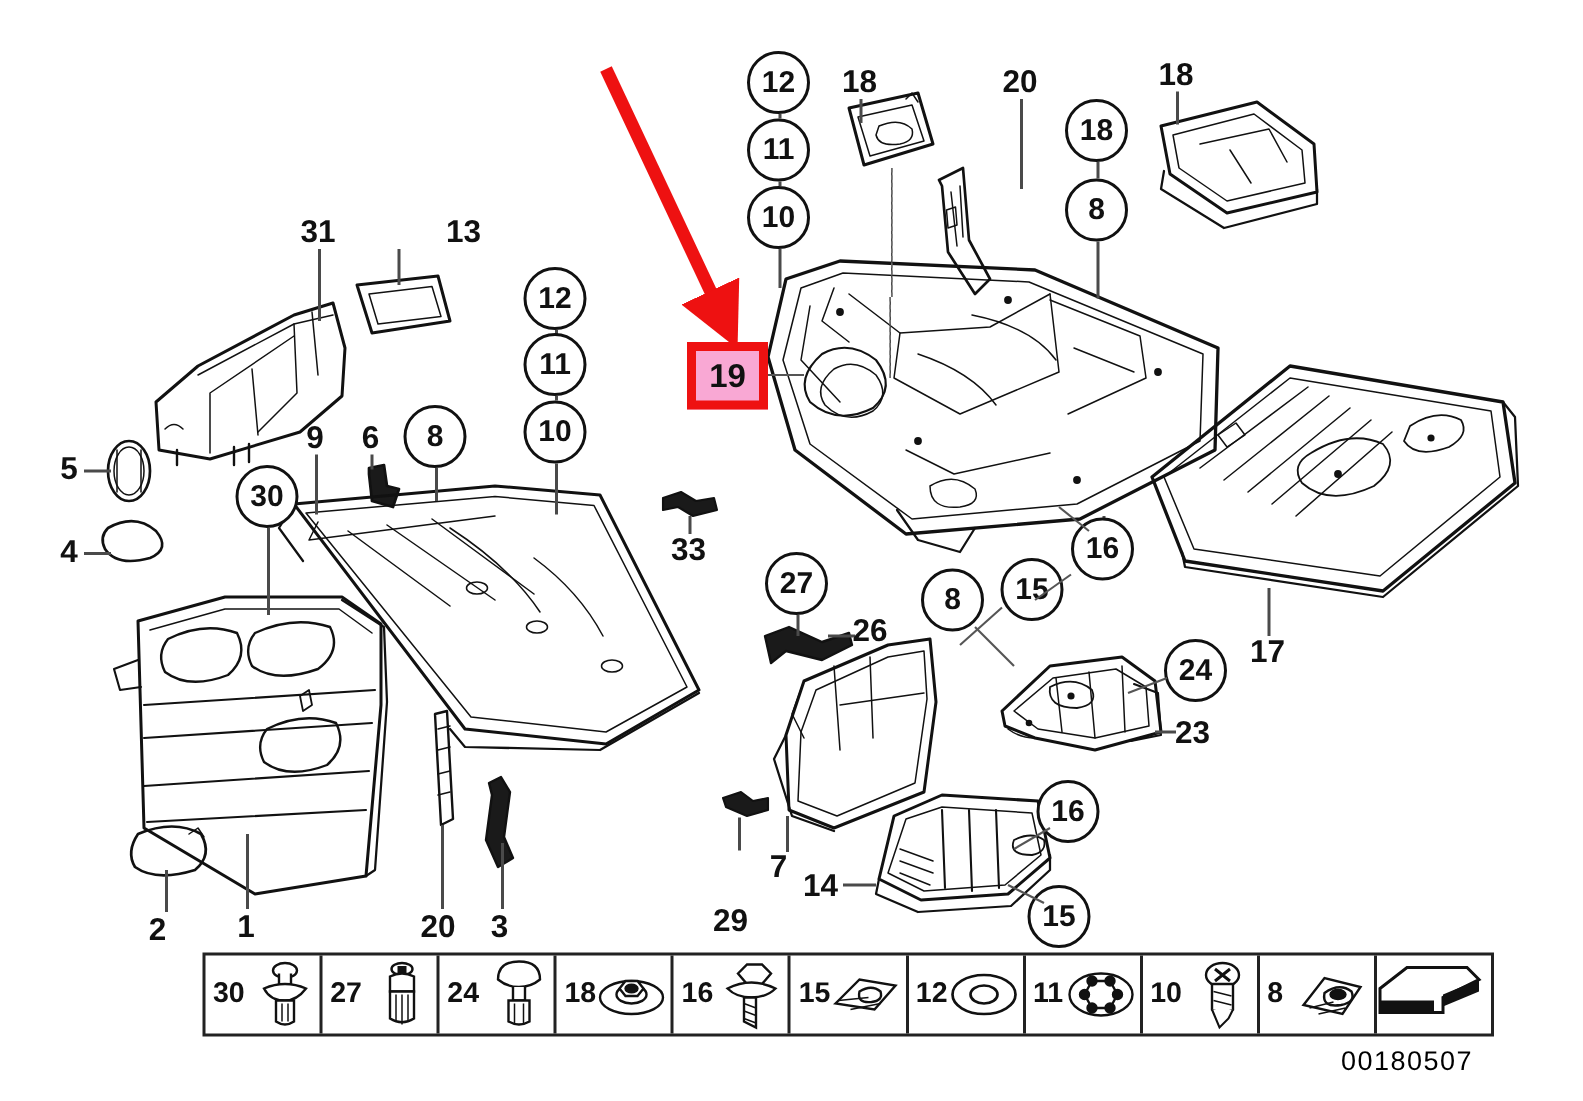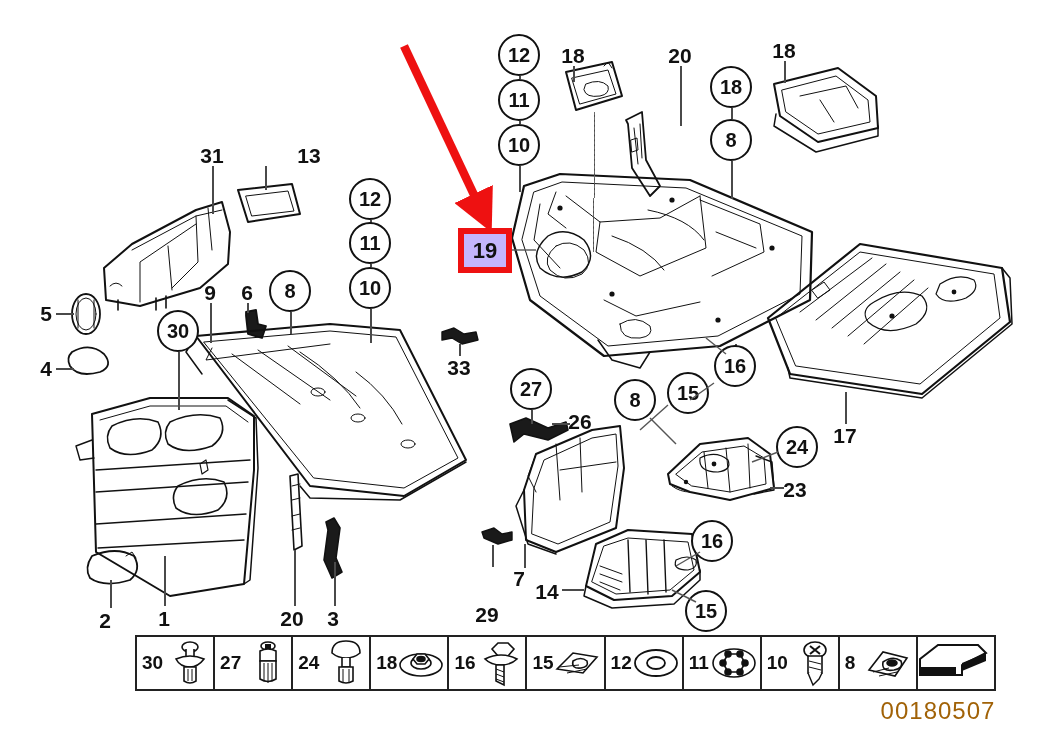--- a/index.html
+++ b/index.html
@@ -47,21 +47,21 @@
   .leader.v { width: 1.6px; }
   .leader.h { height: 1.6px; }
   .leader.dash-v {
     width: 0; height: 0;
     border-left: 1.6px dashed #6b6b6b;
   }
   
   .hl-box {
     position: absolute;
     border: 6px solid #ee1111;
-    background: #c4b5fd;
+    background: #f9a8d4;
     box-sizing: border-box;
     display: flex; align-items: center; justify-content: center;
     font-weight: bold;
     font-size: 22px;
     color: #111111;
     z-index: 30;
   }
   
   .arrow-svg { position: absolute; left: 0; top: 0; z-index: 29; pointer-events: none; }
   
@@ -95,24 +95,24 @@
   }
   .leg-ico {
     position: absolute;
     right: 3px; top: 50%;
     transform: translateY(-50%);
   }
   #diagram-id {
     position: absolute;
     left: 938px; top: 697px;
     transform: translateX(-50%);
-    font-size: 24px;
+    font-size: 18px;
     font-weight: normal;
     letter-spacing: 1px;
-    color: #a16207;
+    color: #000000;
     white-space: nowrap;
   }
 </style>
 </head>
 <body>
 
 <div id="stage">
 
   <svg class="art" width="1055" height="734" viewBox="0 0 1055 734">
     <g fill="none" stroke="#111111" stroke-width="1.5" stroke-linejoin="round" stroke-linecap="round">

